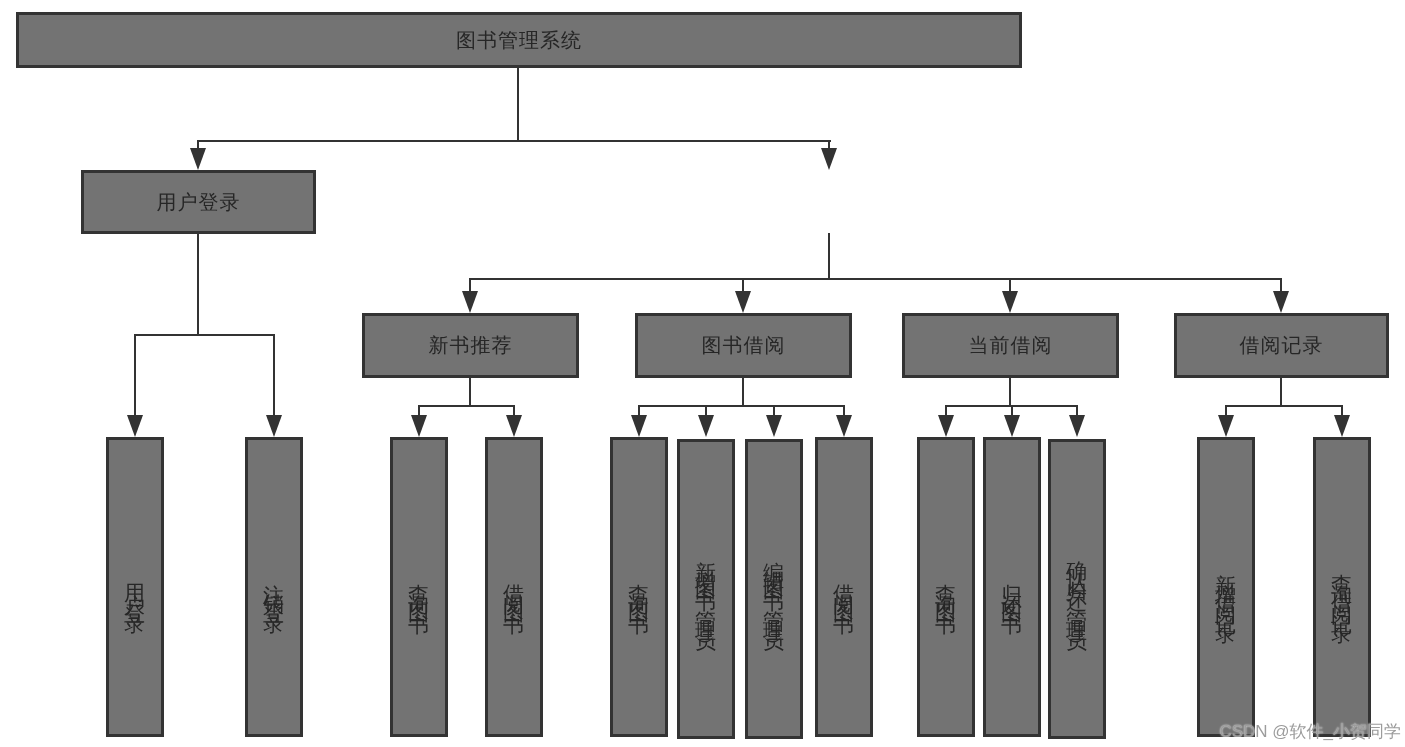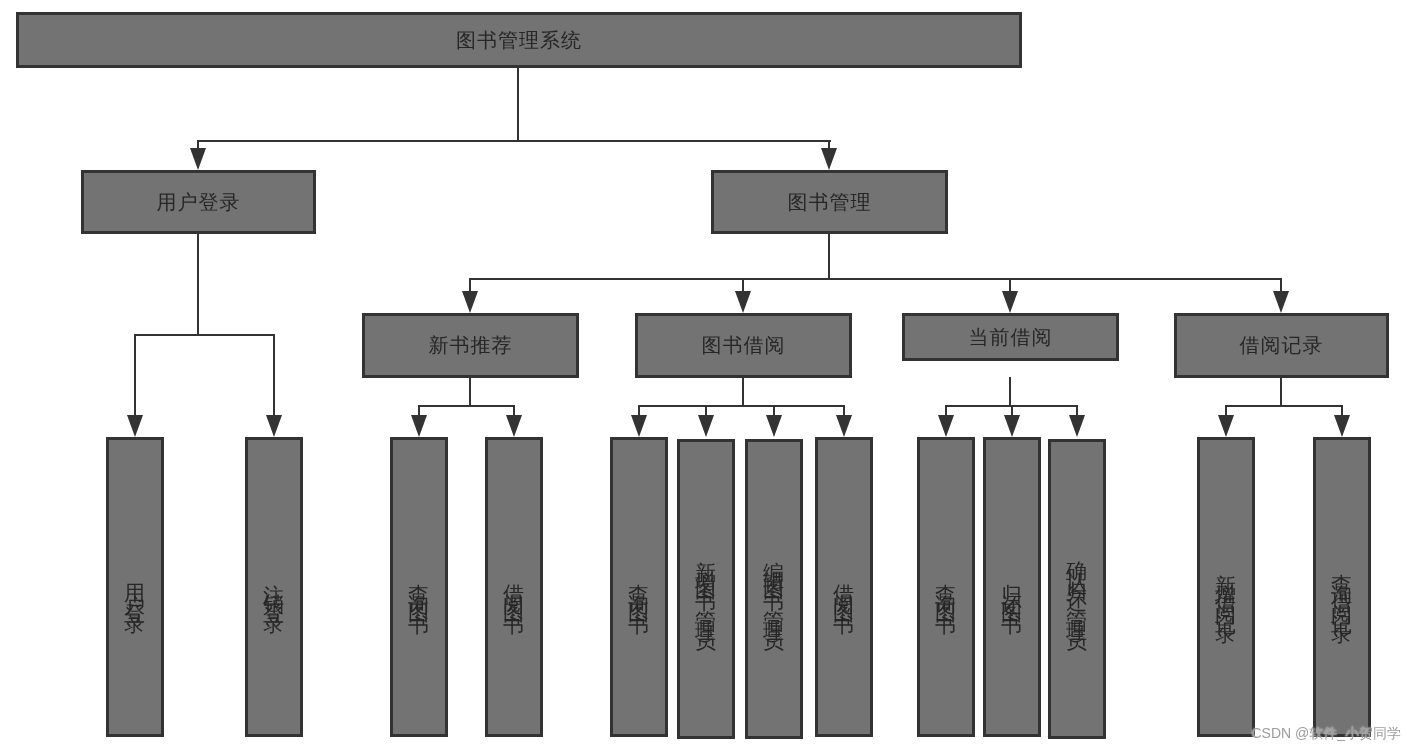--- a/index.html
+++ b/index.html
@@ -20,21 +20,21 @@
   }
   .lv { position:absolute; width:2px; background:#333333; }
   .lh { position:absolute; height:2px; background:#333333; }
   .arrow {
     position:absolute; width:0; height:0;
     border-left:8px solid transparent; border-right:8px solid transparent;
     border-top:22px solid #333333;
   }
   .watermark {
     position:absolute; right:4px; bottom:4px;
-    font-size:14px; color:#9c9c9c;
+    font-size:17px; color:#9c9c9c;
     text-shadow:0 0 2px #ffffff;
   }
 </style>
 </head>
 <body>
 
 <div class="canvas">
 
   <div class="box" style="left:16px;top:12px;width:1006px;height:56px;">
     <span class="hlabel">图书管理系统</span>
@@ -42,23 +42,20 @@
 
   <div class="lv" style="left:517px;top:68px;height:74px;"></div>
   <div class="lh" style="left:197px;top:140px;width:634px;"></div>
   <div class="lv" style="left:197px;top:140px;height:10px;"></div>
   <div class="lv" style="left:828px;top:140px;height:10px;"></div>
   <div class="arrow" style="left:190px;top:148px;"></div>
   <div class="arrow" style="left:821px;top:148px;"></div>
 
   <div class="box" style="left:81px;top:170px;width:235px;height:64px;">
     <span class="hlabel">用户登录</span>
-  </div>
-  <div class="box" style="left:711px;top:170px;width:237px;height:64px;">
-    <span class="hlabel">图书管理</span>
   </div>
 
   <div class="lv" style="left:197px;top:233px;height:103px;"></div>
   <div class="lh" style="left:134px;top:334px;width:140px;"></div>
   <div class="lv" style="left:134px;top:334px;height:84px;"></div>
   <div class="lv" style="left:273px;top:334px;height:84px;"></div>
   <div class="arrow" style="left:127px;top:415px;"></div>
   <div class="arrow" style="left:266px;top:415px;"></div>
 
   <div class="lv" style="left:828px;top:233px;height:46px;"></div>
@@ -71,21 +68,21 @@
   <div class="arrow" style="left:735px;top:291px;"></div>
   <div class="arrow" style="left:1002px;top:291px;"></div>
   <div class="arrow" style="left:1273px;top:291px;"></div>
 
   <div class="box" style="left:635px;top:313px;width:217px;height:65px;">
     <span class="hlabel">图书借阅</span>
   </div>
   <div class="box" style="left:362px;top:313px;width:217px;height:65px;">
     <span class="hlabel">新书推荐</span>
   </div>
-  <div class="box" style="left:902px;top:313px;width:217px;height:48px;">
+  <div class="box" style="left:902px;top:313px;width:217px;height:65px;">
     <span class="hlabel">当前借阅</span>
   </div>
   <div class="box" style="left:1174px;top:313px;width:215px;height:65px;">
     <span class="hlabel">借阅记录</span>
   </div>
 
   <div class="lv" style="left:469px;top:377px;height:30px;"></div>
   <div class="lh" style="left:418px;top:405px;width:97px;"></div>
   <div class="lv" style="left:418px;top:405px;height:12px;"></div>
   <div class="lv" style="left:513px;top:405px;height:12px;"></div>

